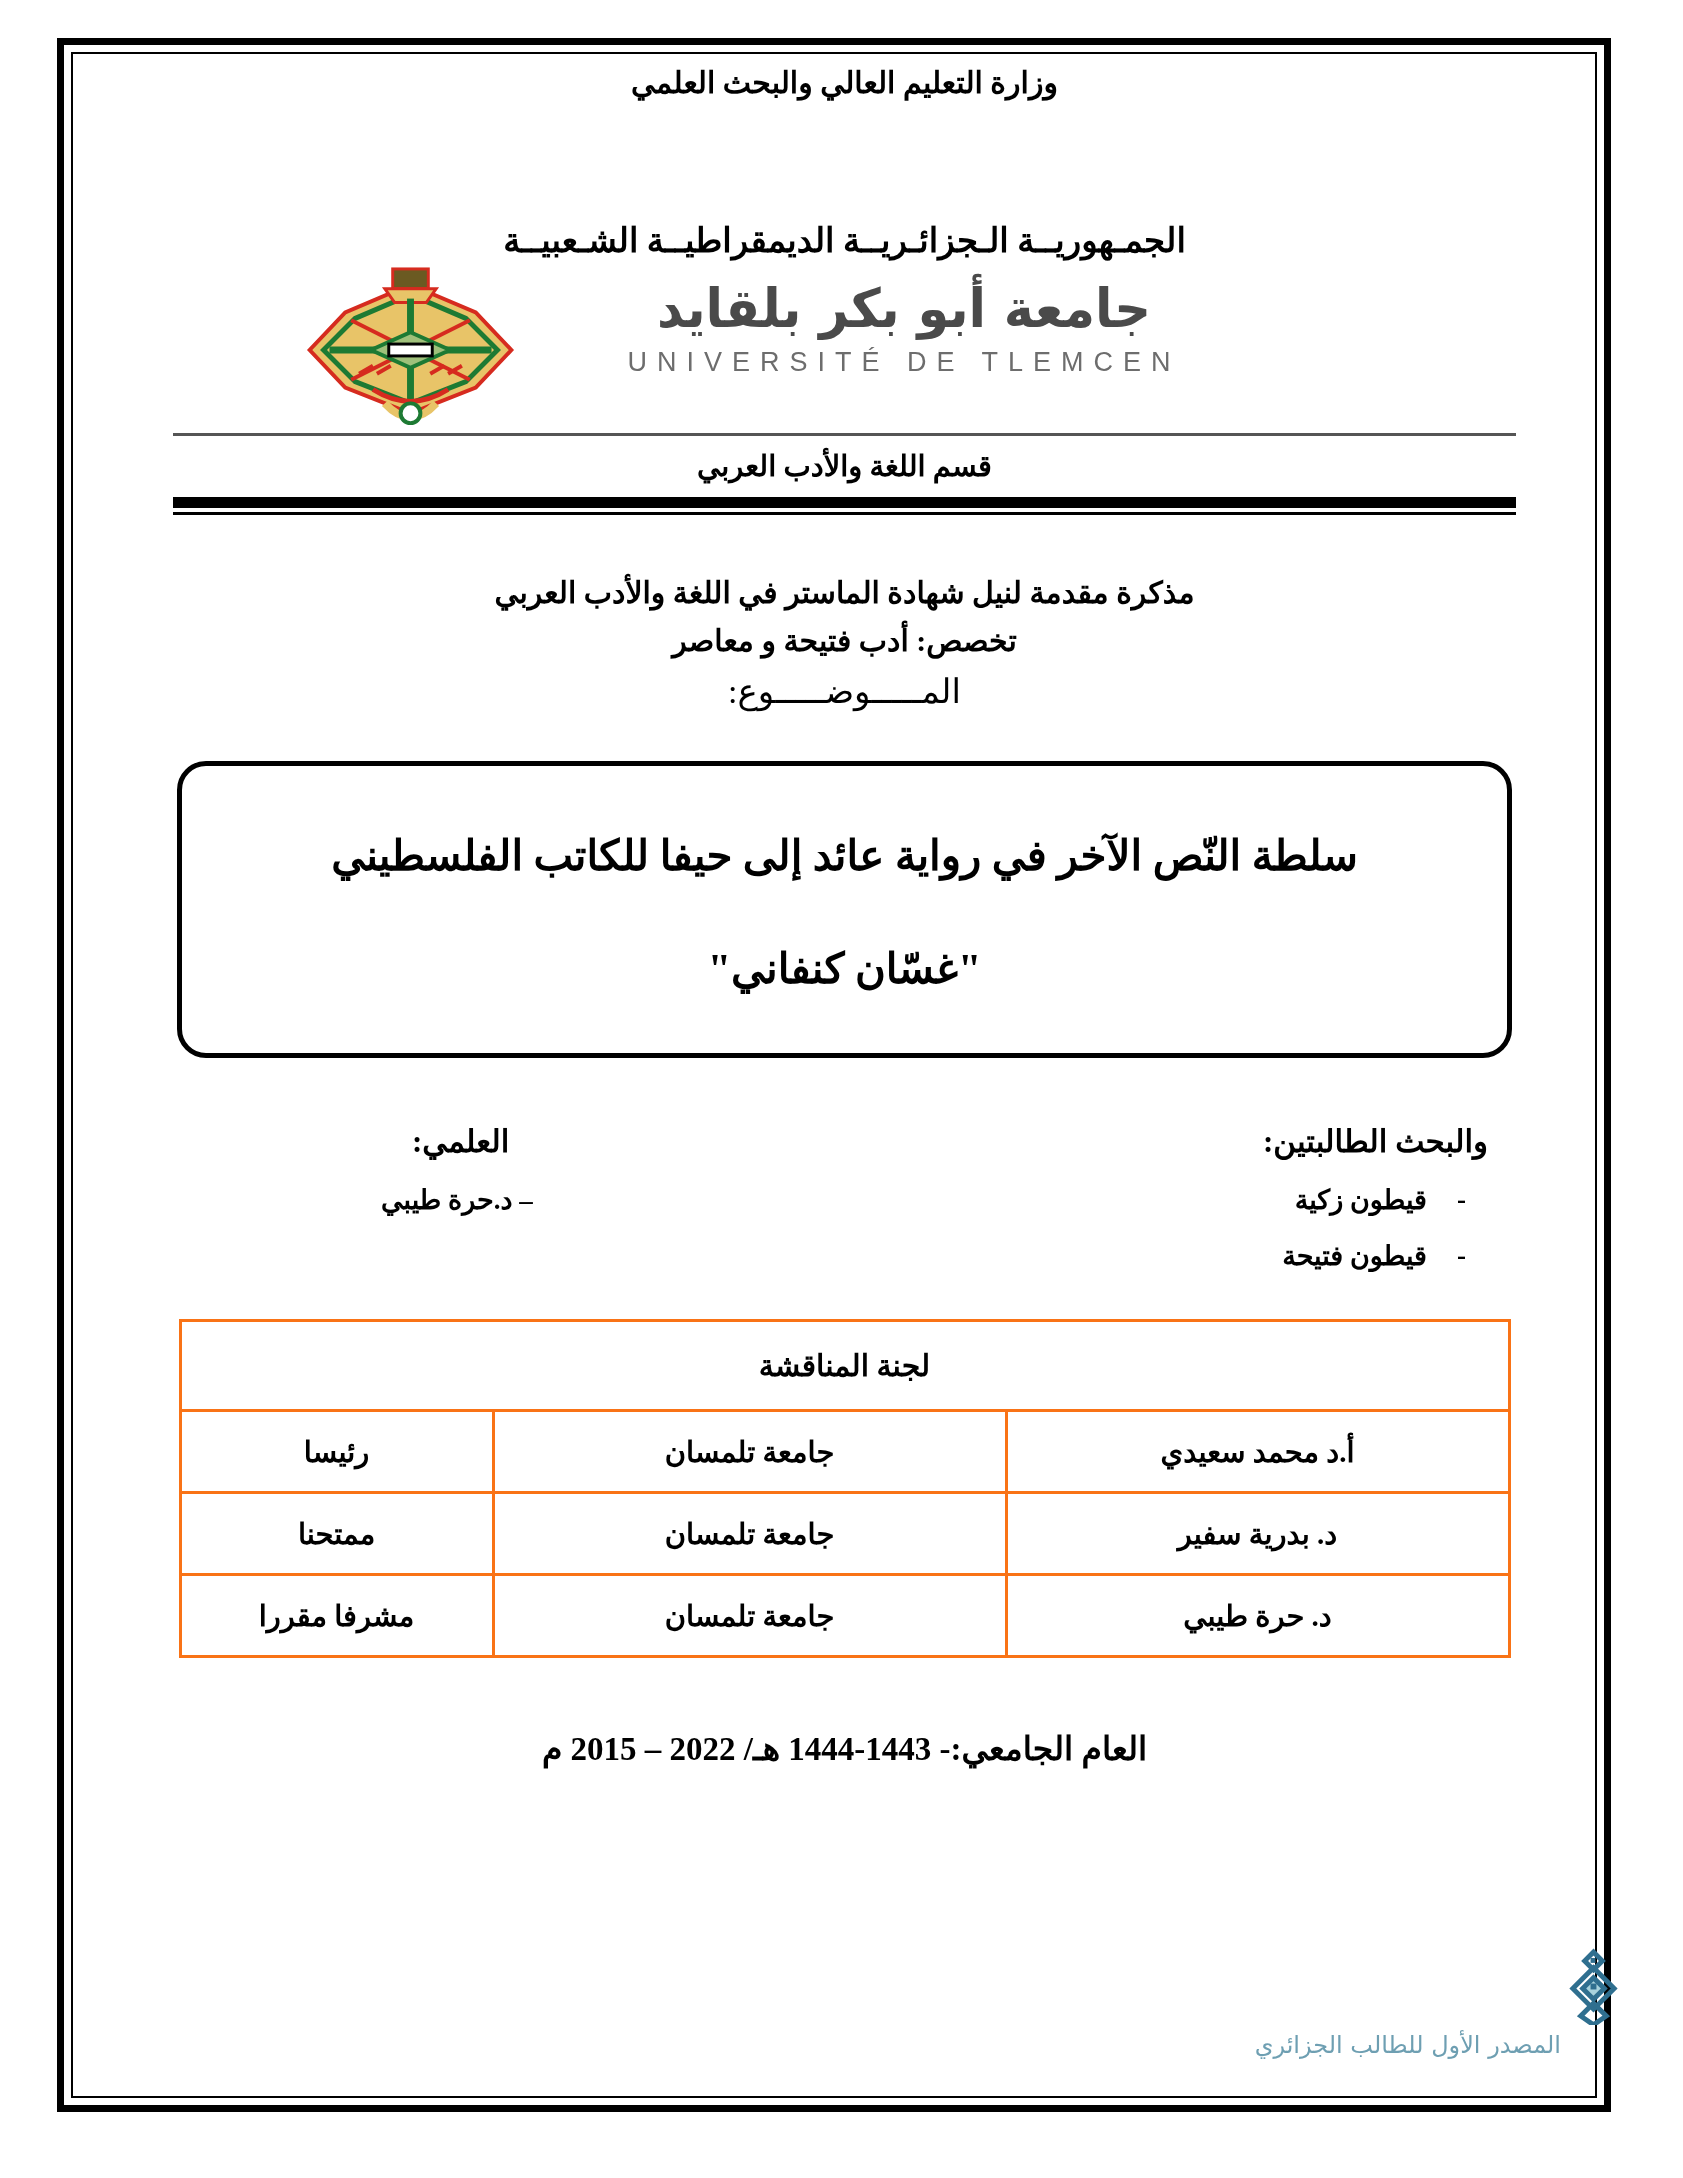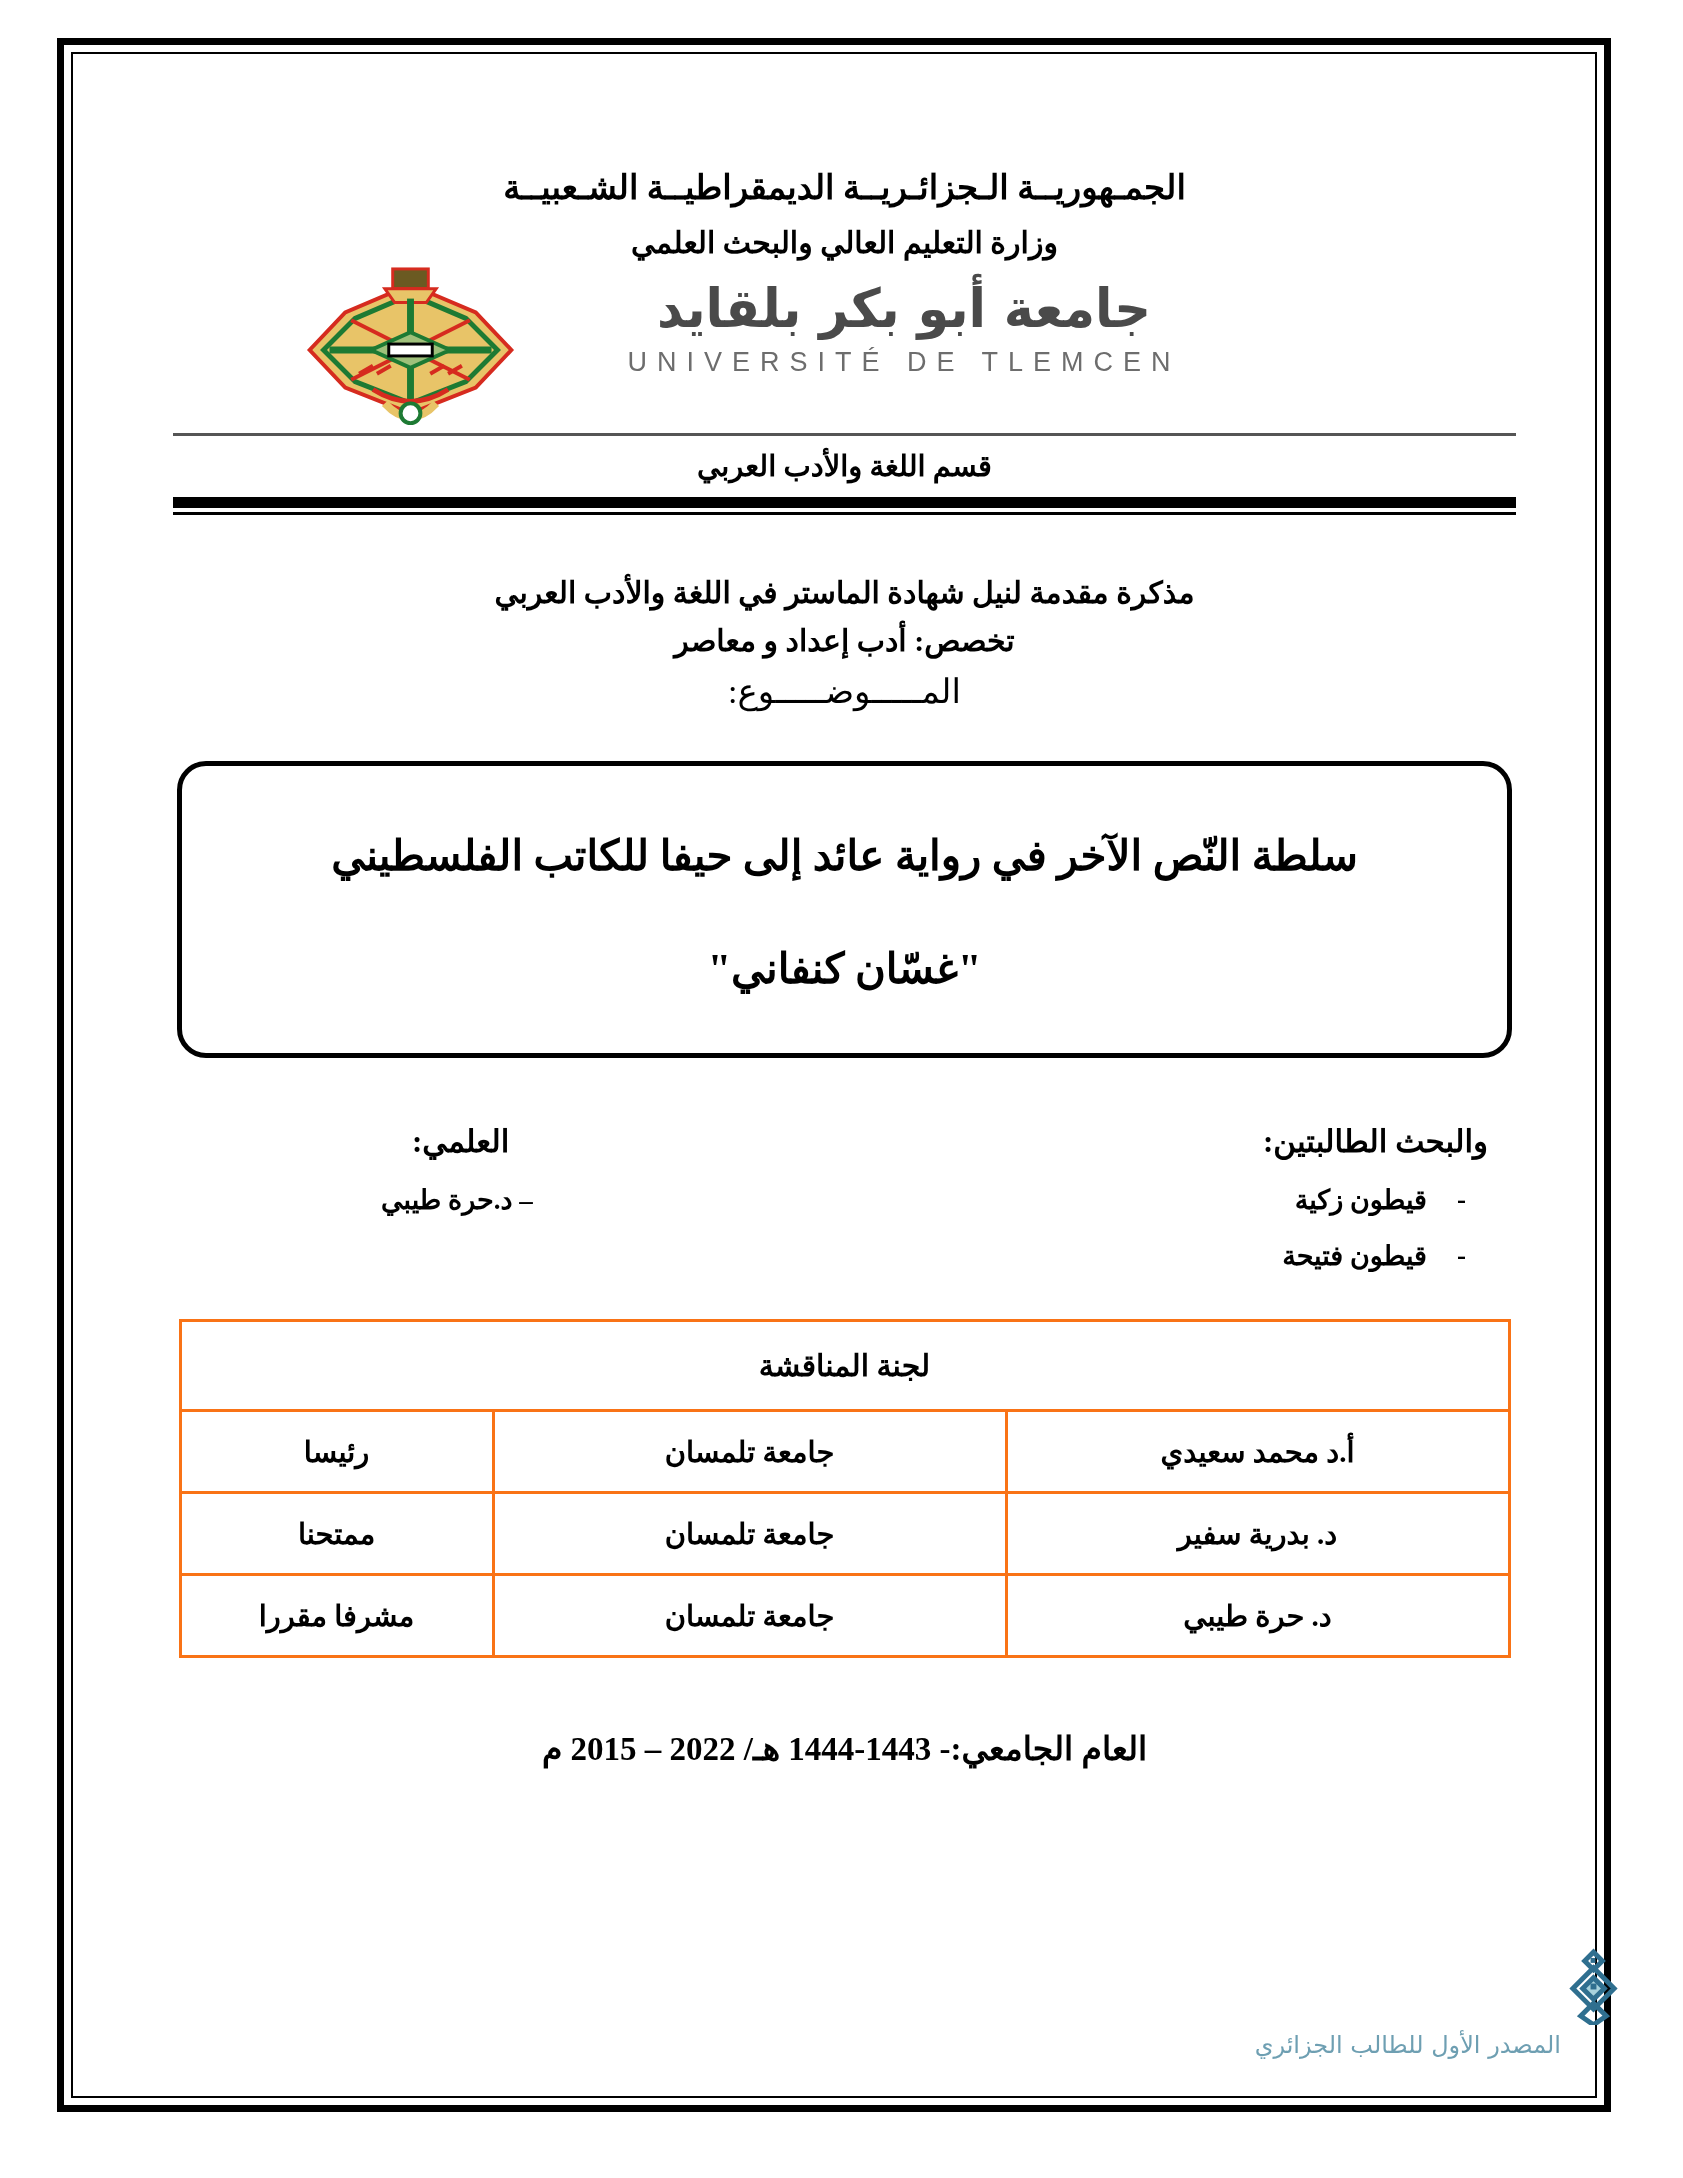--- a/index.html
+++ b/index.html
@@ -306,22 +306,22 @@
 </style>
 </head>
 <body>
 
 <div class="page-outer">
   <div class="page-inner"></div>
 </div>
 
 <div class="content">
 
+  <div class="hdr-line hdr-ministry">وزارة التعليم العالي والبحث العلمي</div>
   <div class="hdr-line hdr-republic">الجمـهوريــة الـجزائـريــة الديمقراطيــة الشـعبيــة</div>
-  <div class="hdr-line hdr-ministry">وزارة التعليم العالي والبحث العلمي</div>
 
   <div class="uni-band">
     <div class="uni-callig">
       <div class="uni-ar">جامعة أبو بكر بلقايد</div>
       <div class="uni-fr">UNIVERSITÉ DE TLEMCEN</div>
     </div>
     <svg class="uni-logo" viewBox="0 0 260 175">
 
       <polygon points="130,22 196,50 232,88 196,126 130,152 64,126 28,88 64,50" fill="#e8c468" stroke="#d62b1f" stroke-width="4"></polygon>
       <polygon points="130,32 186,56 218,88 186,120 130,142 74,120 42,88 74,56" fill="#e8c468" stroke="#1d7a33" stroke-width="5"></polygon>
@@ -345,21 +345,21 @@
     </svg>
   </div>
 
   <div class="rule-thin-gray"></div>
   <div class="department">قسم اللغة والأدب العربي</div>
   <div class="rule-thick"></div>
   <div class="rule-hair"></div>
 
   <div class="degree-block">
     <div class="degree-line">مذكرة مقدمة لنيل شهادة الماستر في اللغة والأدب العربي</div>
-    <div class="degree-spec">تخصص:  أدب إعداد و معاصر</div>
+    <div class="degree-spec">تخصص:  أدب فتيحة و معاصر</div>
     <div class="degree-subject">المـــــوضـــــوع:</div>
   </div>
 
   <div class="title-box">
     <div class="title-main">سلطة النّص الآخر في رواية عائد إلى حيفا للكاتب الفلسطيني</div>
     <div class="title-author">"غسّان كنفاني"</div>
   </div>
 
   <div class="people">
     <div class="people-col-right">

